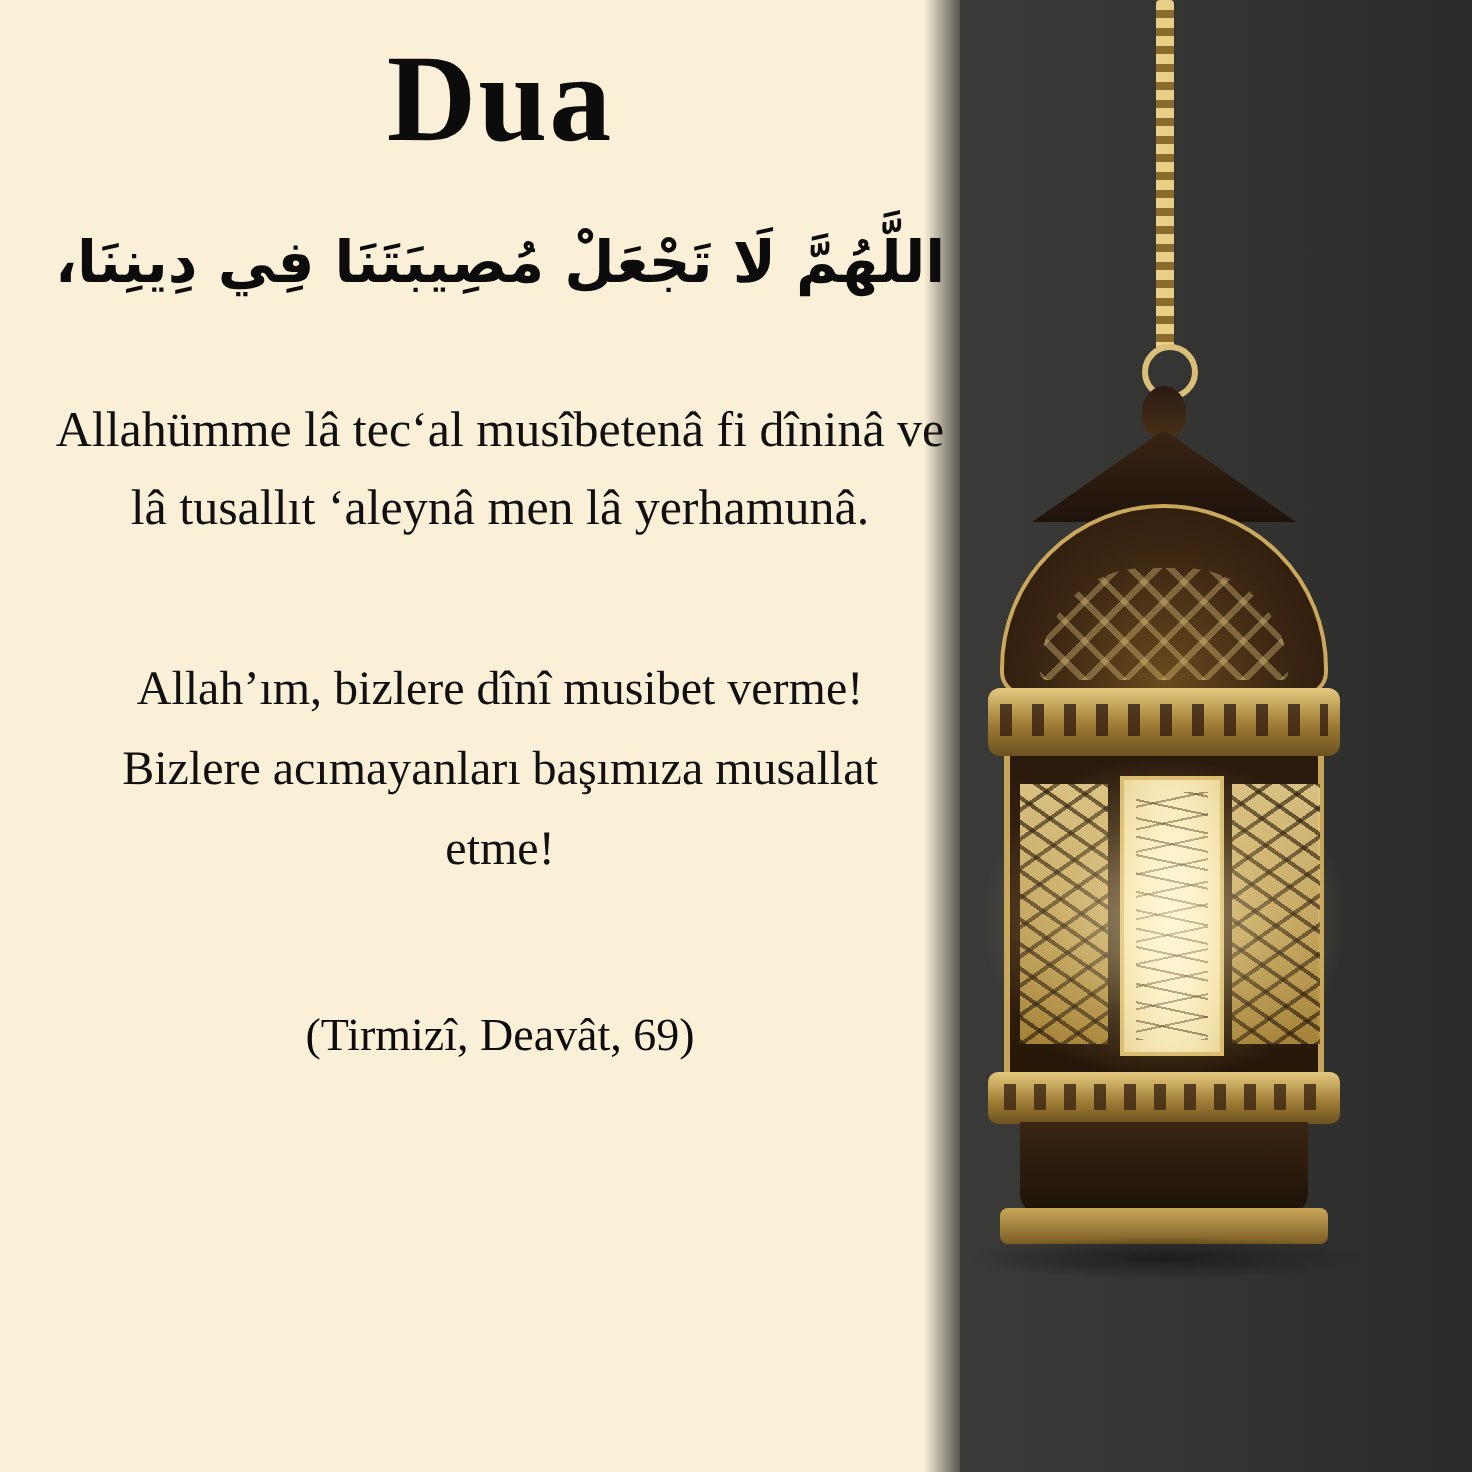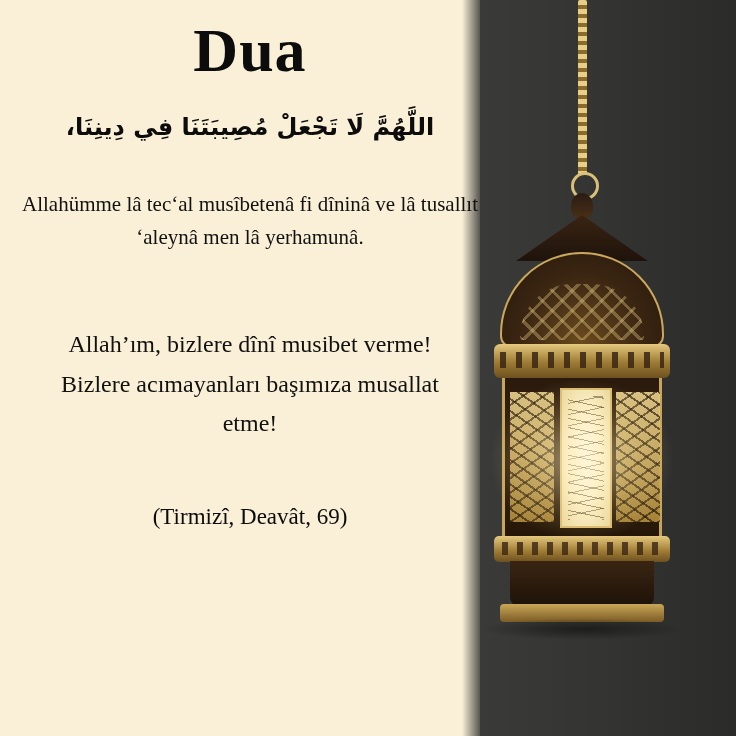--- a/index.html
+++ b/index.html
@@ -52,34 +52,34 @@
     font-weight: bold;
     color: #0c0c0c;
     letter-spacing: 1px;
     line-height: 1.1;
   }
   .arabic {
     margin: 22px auto 0 auto;
     width: 460px;
     direction: rtl;
     font-family: "DejaVu Sans", sans-serif;
-    font-size: 24px;
+    font-size: 29px;
     line-height: 1.75;
     color: #0c0c0c;
     font-weight: 600;
   }
   .translit {
     margin: 40px auto 0 auto;
     width: 460px;
-    font-size: 21px;
+    font-size: 25px;
     line-height: 1.55;
     color: #111;
   }
   .meaning {
-    margin: 72px auto 0 auto;
+    margin: 52px auto 0 auto;
     width: 430px;
     font-size: 24px;
     line-height: 1.65;
     color: #111;
   }
   .source {
     margin: 60px auto 0 auto;
     width: 460px;
     font-size: 23px;
     font-weight: normal;

